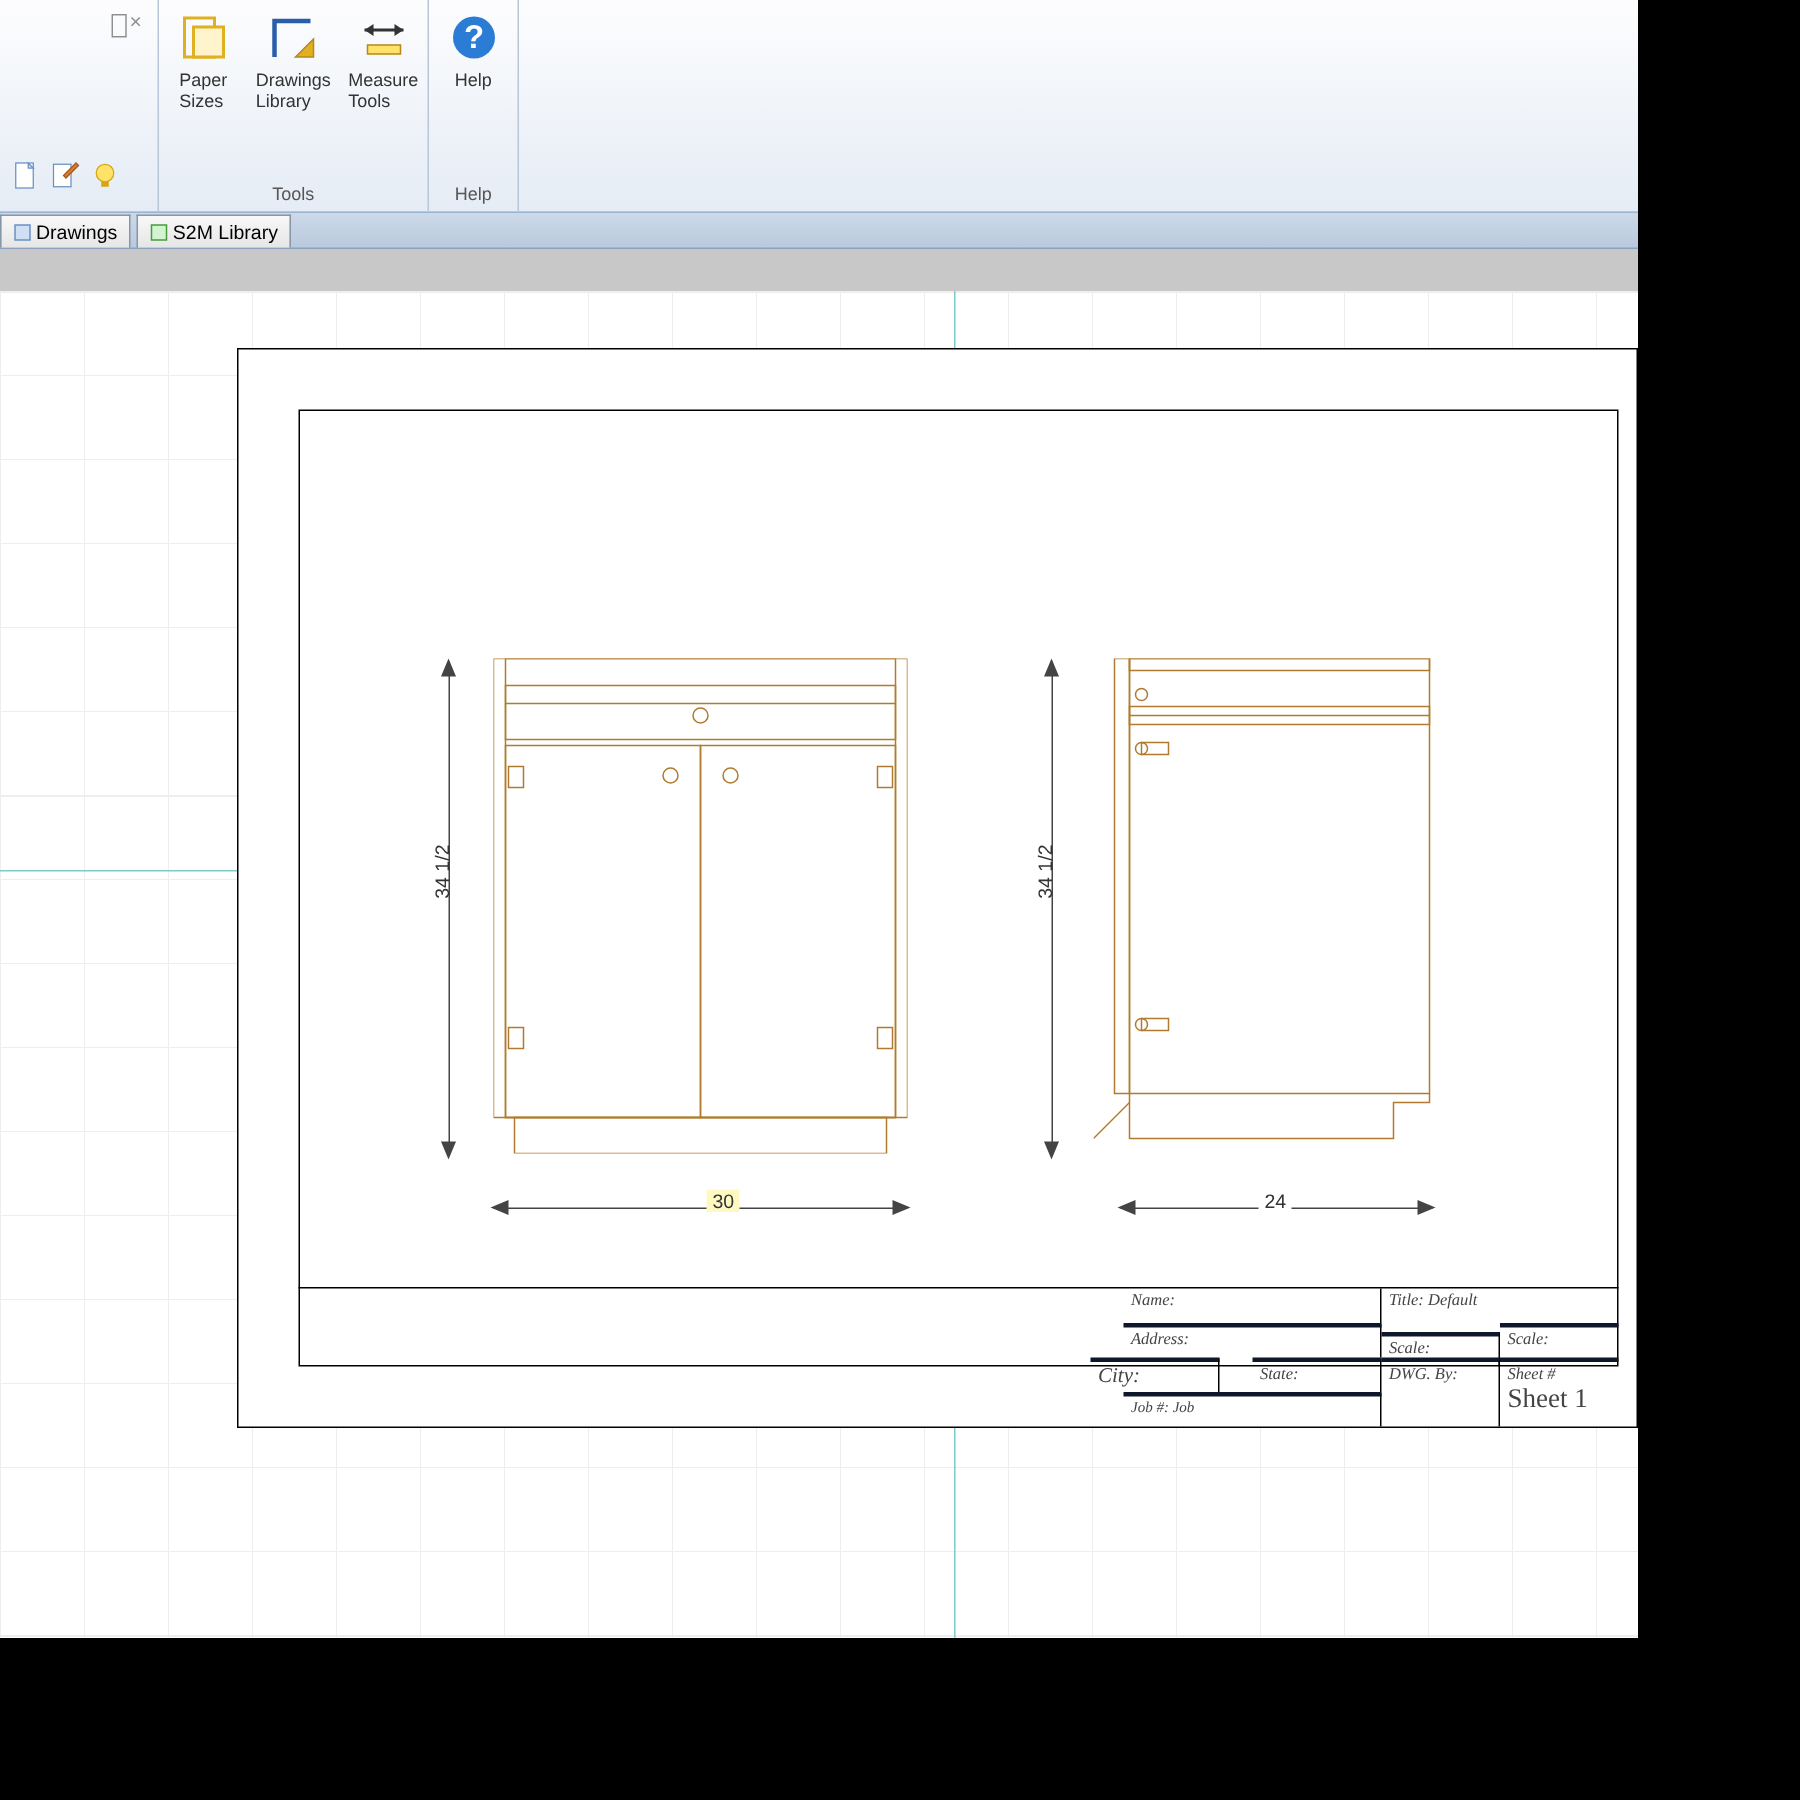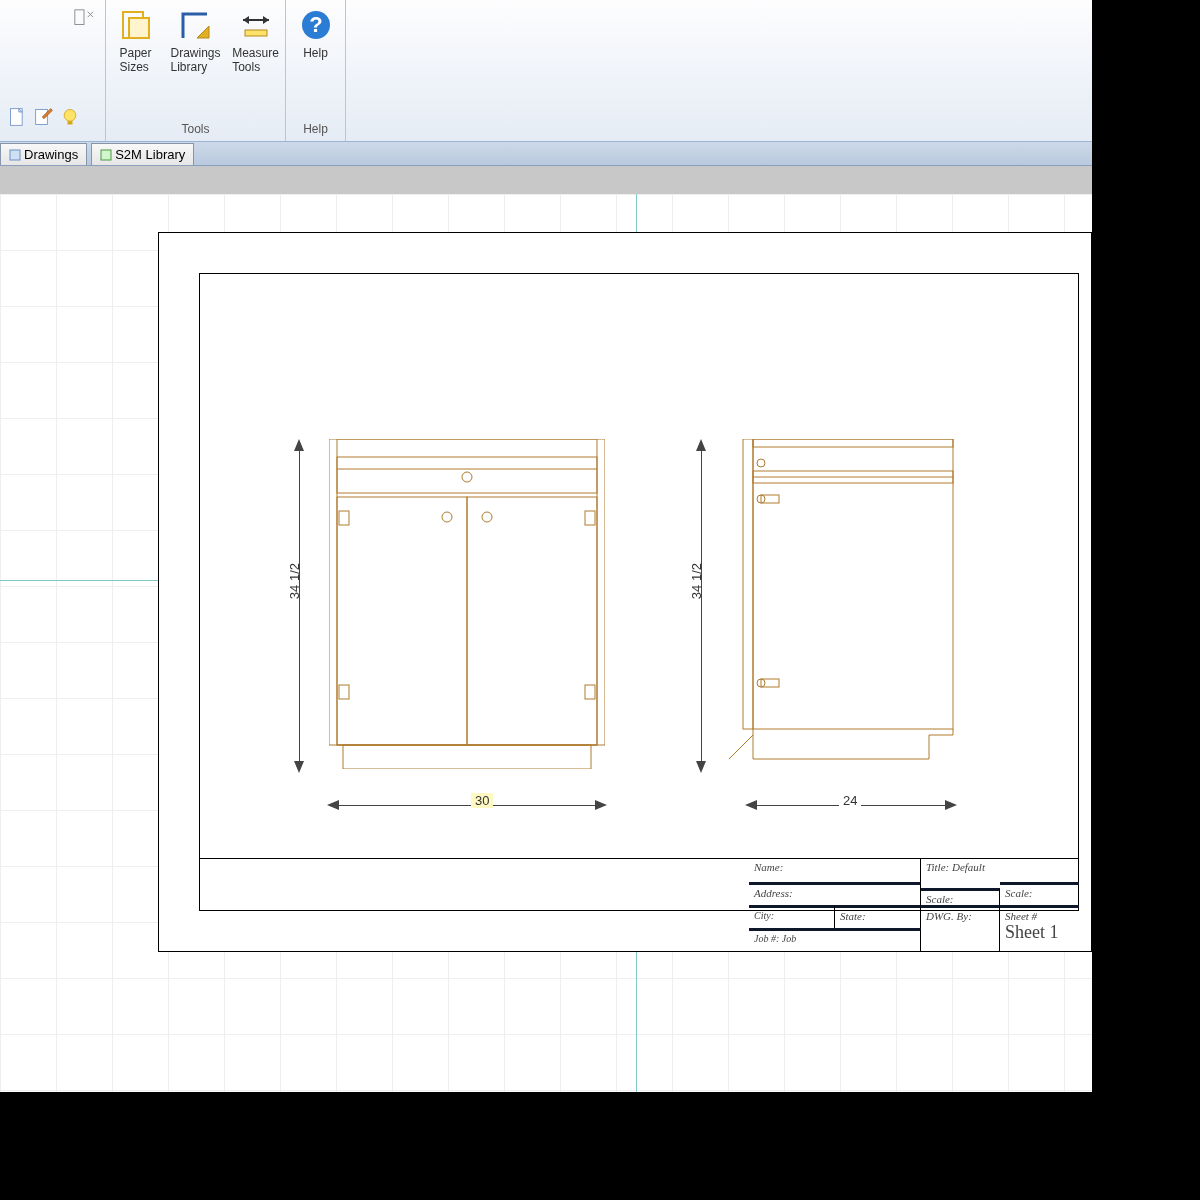--- a/index.html
+++ b/index.html
@@ -199,21 +199,21 @@
       <div class="arrowL" style="left:586px; top:567px"></div>
       <div class="arrowR" style="left:786px; top:567px"></div>
       <div class="dim" style="left:680px; top:560px; background:#fff; padding:0 4px">24</div>
 
       <div class="titleblock" style="left:40px; top:625px; right:12px; height:92px; border-left:none; border-bottom:none; border-right:none;">
 
 
 
         <div class="cell" style="left:550px; top:0; width:172px; height:23px; border-top:none; font-size:11px">Name:</div>
         <div class="cell" style="left:550px; top:23px; width:172px; height:23px; font-size:11px">Address:</div>
-        <div class="cell" style="left:550px; top:46px; width:86px; height:23px; font-size:10px">City:</div>
+        <div class="cell" style="left:528px; top:46px; width:86px; height:23px; font-size:14px">City:</div>
         <div class="cell" style="left:636px; top:46px; width:86px; height:23px; font-size:11px">State:</div>
         <div class="cell" style="left:550px; top:69px; width:172px; height:23px; font-size:10px">Job #: Job</div>
 
         <div class="cell" style="left:722px; top:0; width:158px; height:23px; border-top:none; border-right:none; font-size:11px">Title: Default</div>
         <div class="cell" style="left:722px; top:29px; width:79px; height:23px; font-size:11px">Scale:</div>
         <div class="cell" style="left:801px; top:23px; width:79px; height:23px; border-right:none; font-size:11px">Scale:</div>
         <div class="cell" style="left:722px; top:46px; width:79px; height:46px; font-size:11px">DWG. By:</div>
         <div class="cell" style="left:801px; top:46px; width:79px; height:46px; border-right:none; font-size:11px">
           <span>Sheet #</span><br>
           <span style="font-size:18px; font-style:normal; font-family:'Segoe UI'">Sheet 1</span>

